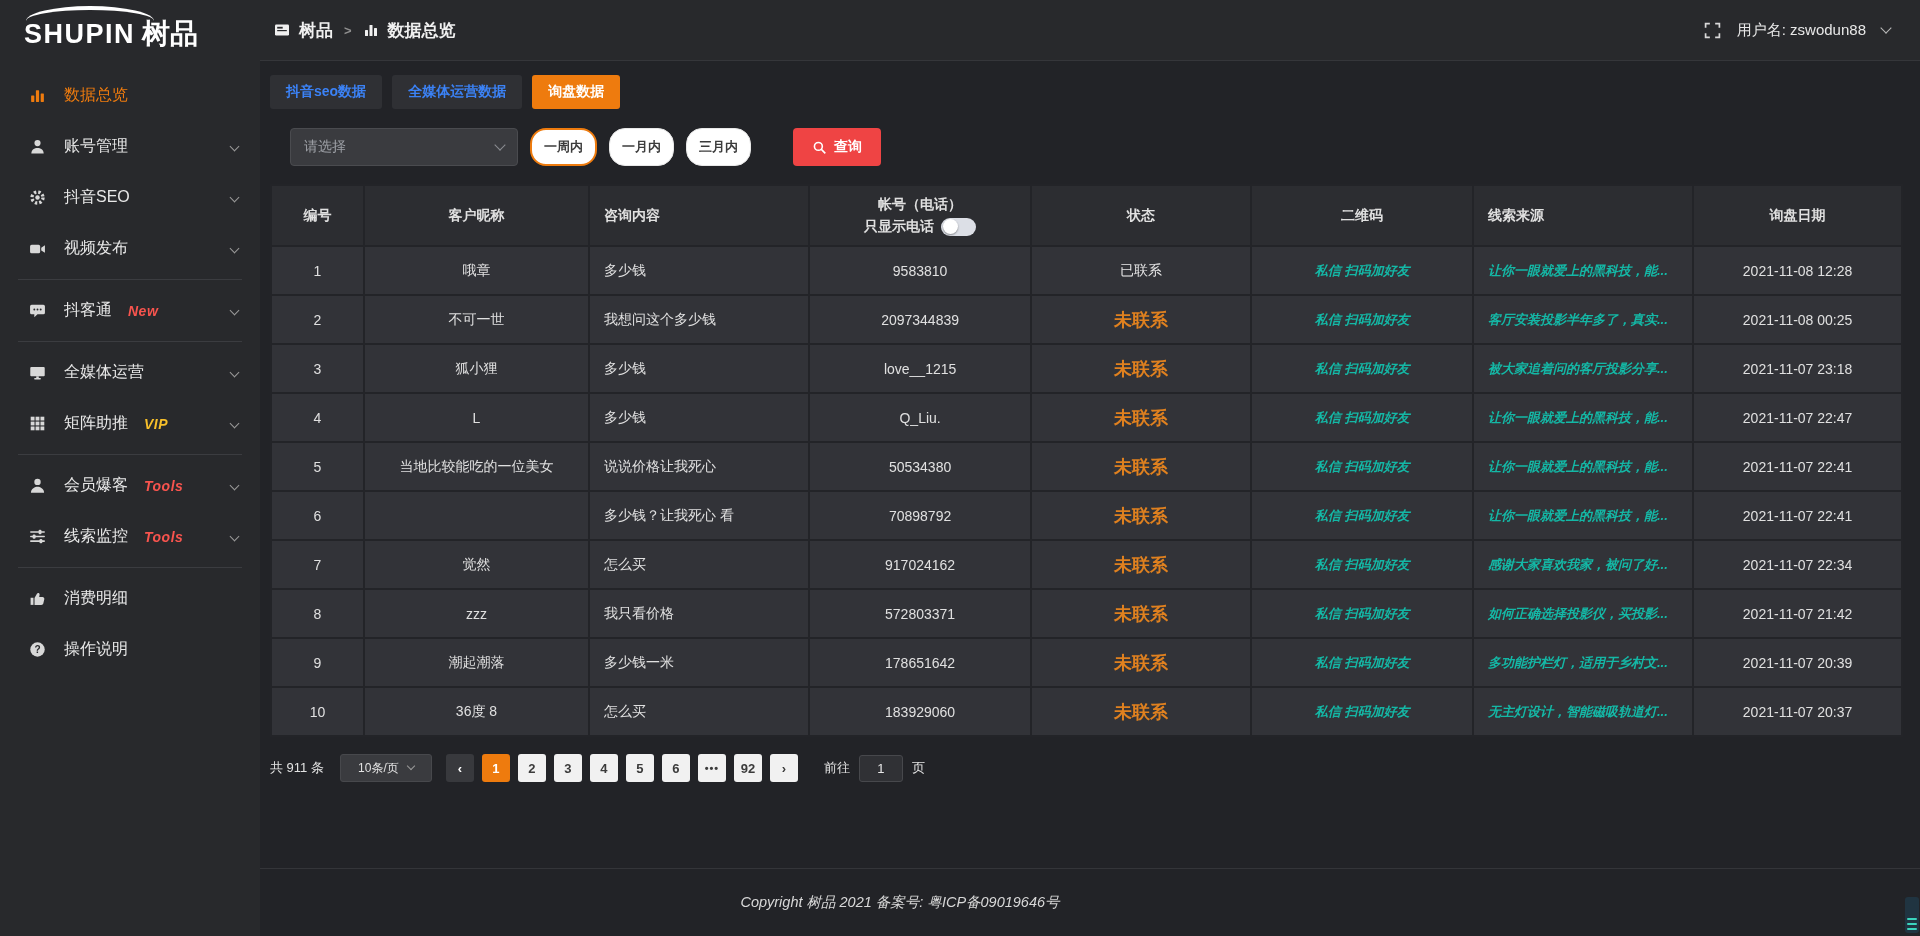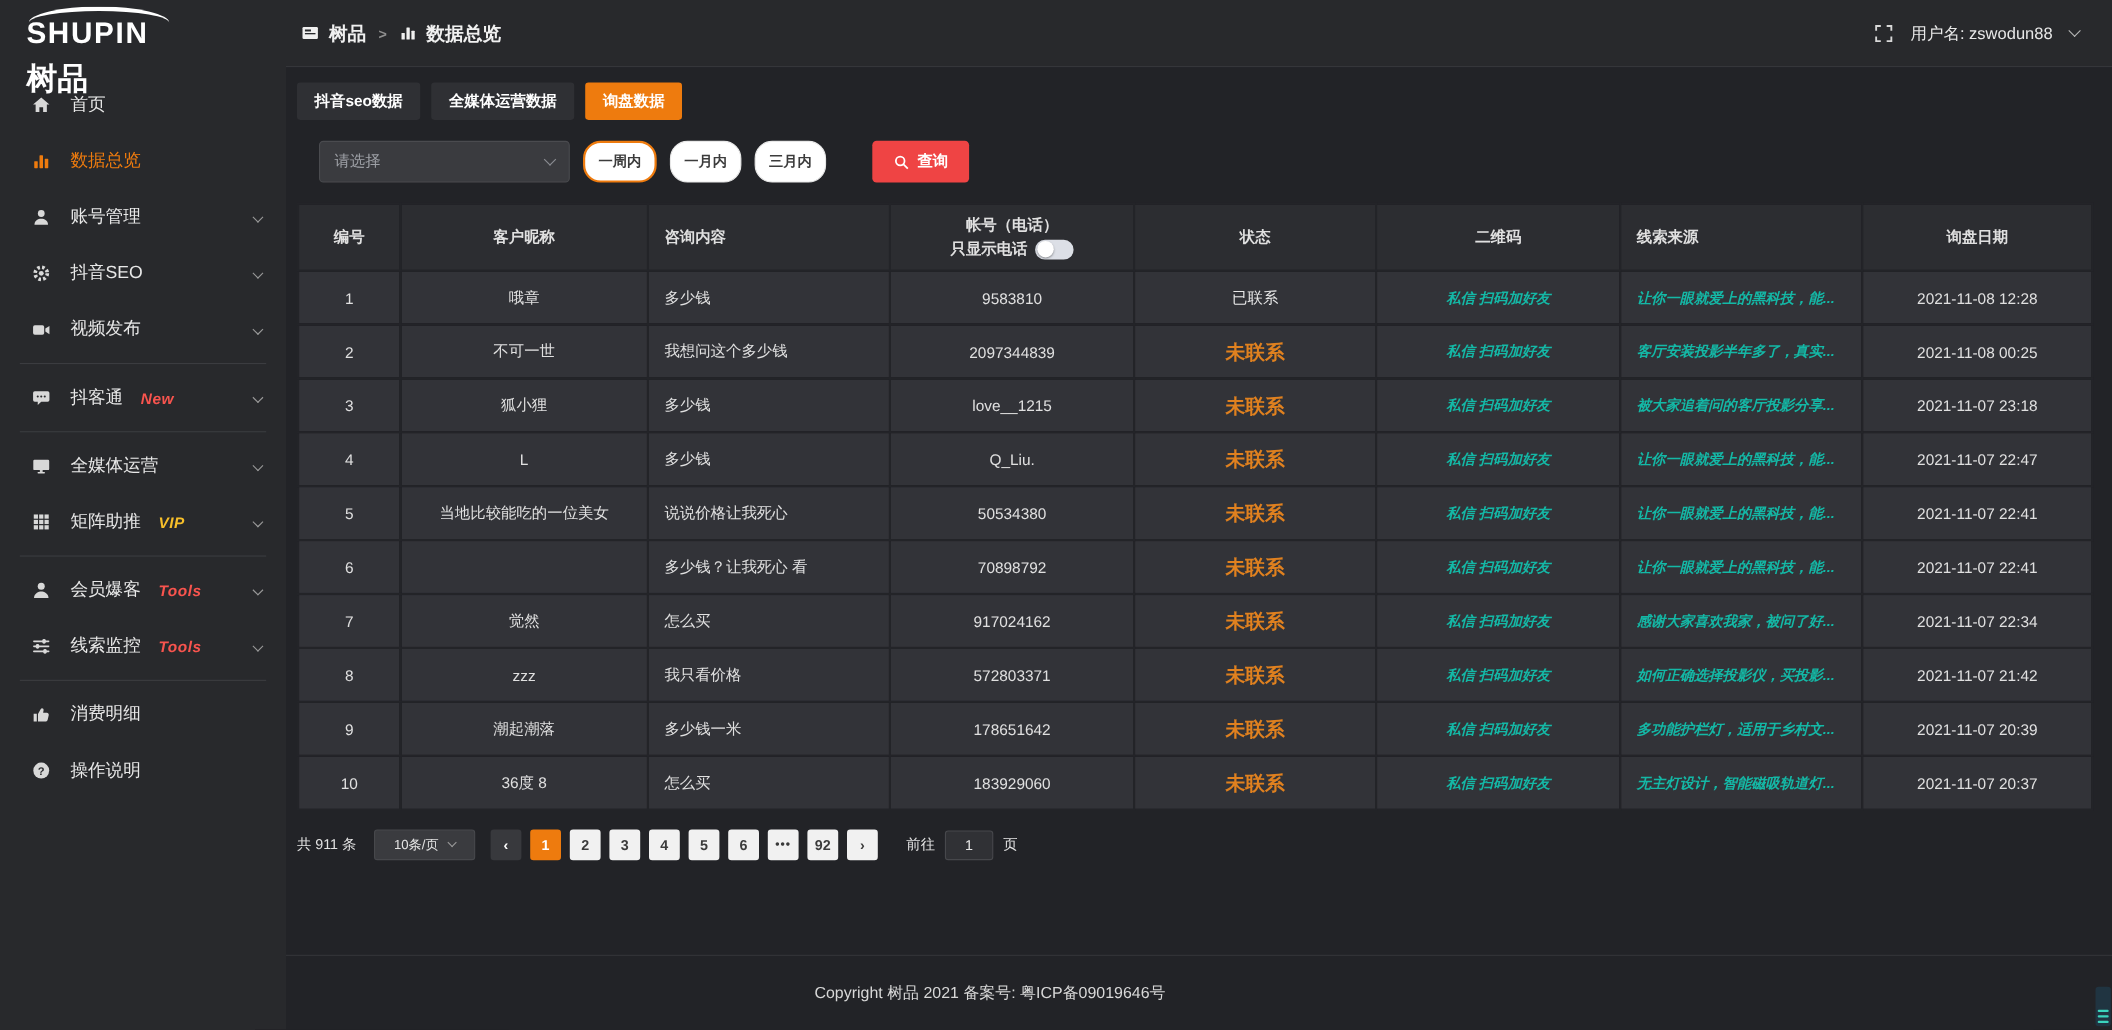--- a/index.html
+++ b/index.html
@@ -6,41 +6,41 @@
   html,body { margin:0; padding:0; }
   body {
     width:1920px; height:936px; position:relative; overflow:hidden;
     background:#222327; color:#e3e3e3;
     font-family:"Liberation Sans","DejaVu Sans",sans-serif;
   }
   
   .header { position:absolute; top:0; left:0; width:1920px; height:60px; background:#28292c; display:flex; align-items:center; z-index:5; }
   .logo { position:relative; width:260px; height:60px; flex:0 0 260px; cursor:pointer; }
   .logo-arc { position:absolute; top:6px; left:26px; width:128px; height:15px; border-top:4px solid #fff; border-radius:50% 50% 0 0 / 100% 100% 0 0; }
-  .logo-row { position:absolute; left:24px; top:15px; display:flex; align-items:baseline; gap:7px; white-space:nowrap;flex-direction:column; }
+  .logo-row { position:absolute; left:24px; top:15px; display:flex; align-items:baseline; gap:7px; white-space:nowrap; }
   .logo-en { font-size:27px; font-weight:800; letter-spacing:1.5px; color:#fff; }
   .logo-cn { font-size:28px; font-weight:800; color:#fff; }
   .breadcrumb { display:flex; align-items:center; gap:9px; font-size:17px; font-weight:bold; margin-left:14px; color:#f0f0f0; }
   .bc-sep { color:#8f8f8f; font-size:13px; font-weight:bold; padding:0 2px; }
   .icn { display:inline-flex; align-items:center; justify-content:center; }
   .header-right { margin-left:auto; display:flex; align-items:center; gap:16px; padding-right:30px; font-size:15px; color:#e8e8e8; }
   .chev-down { width:8px; height:8px; border-right:1.6px solid #b9b9b9; border-bottom:1.6px solid #b9b9b9; transform:rotate(45deg); display:inline-block; margin-top:-4px; }
   
   .sidebar { position:absolute; top:60px; left:0; width:260px; bottom:0; background:#28292c; padding-top:10px; }
   .side-item { display:flex; align-items:center; height:51px; padding:0 22px 0 28px; font-size:16px; color:#e8e8e8; cursor:pointer; }
   .side-item .icn { width:19px; margin-right:17px; color:#d8d8d8; }
   .side-item.active { color:#ee7b0e; }
   .side-item.active .icn { color:#ee7b0e; }
   .badge { font-style:italic; font-weight:bold; font-size:14px; margin-left:16px; letter-spacing:.5px; }
   .side-chev { margin-left:auto; width:7px; height:7px; border-right:1.6px solid #9a9a9a; border-bottom:1.6px solid #9a9a9a; transform:rotate(45deg); }
   .side-divider { height:1px; background:#3b3c40; margin:5px 18px; }
   
   .main { position:absolute; top:60px; left:260px; right:0; bottom:0; border-top:1px solid #35363a; padding:14px 17px 0 10px; }
   .tabs { display:flex; gap:10px; }
-  .tab { background:#2f3034; color:#ffffff; font-size:14px; font-weight:bold; padding:8px 16px; border-radius:3px; cursor:pointer; white-space:nowrap; }
+  .tab { background:#2f3034; color:#3b82f6; font-size:14px; font-weight:bold; padding:8px 16px; border-radius:3px; cursor:pointer; white-space:nowrap; }
   .tab.active { background:#ee7b0e; color:#fff; }
   .filters { display:flex; align-items:center; margin-top:19px; gap:12px;padding-left:20px; }
   .select { width:228px; height:38px; background:#3a3b3f; border:1px solid #4a4b4f; border-radius:4px; display:flex; align-items:center; padding:0 13px; color:#9da0a6; font-size:14px; cursor:pointer; }
   .select .chev-down { margin-left:auto; border-color:#8b8d92; }
   .range-btn { height:38px; min-width:65px; padding:0 12px; background:#fff; color:#3c3c3c; border:1px solid #e8e8e8; border-radius:16px; font-size:13px; font-weight:bold; display:flex; align-items:center; justify-content:center; cursor:pointer; }
   .range-btn.active { border:2px solid #ee7b0e; }
   .query-btn { height:38px; background:#ef4444; color:#fff; border:none; border-radius:4px; font-size:14px; font-weight:bold; padding:0 19px; margin-left:30px; display:flex; align-items:center; gap:7px; cursor:pointer; }
   
   .table-wrap { margin-top:18px; }
   table { width:100%; border-collapse:collapse; table-layout:fixed; }
@@ -61,21 +61,21 @@
   .psize { width:92px; height:28px; background:#3a3b3f; border:1px solid #47484c; border-radius:3px; display:flex; align-items:center; justify-content:center; gap:9px; font-size:12px; cursor:pointer; margin:0 6px 0 8px; }
   .psize .chev-down { width:6px; height:6px; border-color:#9a9a9a; }
   .pager { display:flex; align-items:center; gap:8px; }
   .pg-btn { min-width:28px; height:28px; padding:0 4px; border-radius:3px; background:#f1f1f1; color:#3b3b3b; font-weight:bold; font-size:13px; display:flex; align-items:center; justify-content:center; cursor:pointer; border:none; }
   .pg-btn.prev { background:#38393d; color:#fff; }
   .pg-btn.active { background:#ee7b0e; color:#fff; }
   .pg-btn.dots { letter-spacing:1px; font-size:11px; }
   .goto-wrap { display:flex; align-items:center; gap:9px; margin-left:18px; }
   .goto-input { width:44px; height:27px; background:#303135; border:1px solid #47484c; border-radius:3px; color:#e8e8e8; text-align:center; font-size:13px; font-family:inherit; }
   
-  .footer { position:absolute; left:0; right:0; bottom:0; height:68px; border-top:1px solid #343539; display:flex; align-items:center; justify-content:center; font-size:14.5px; color:#d8d8d8; padding-right:380px; }
+  .footer { position:absolute; left:0; right:0; bottom:0; height:68px; border-top:1px solid #343539; display:flex; align-items:center; justify-content:center; font-size:14.5px; color:#d8d8d8; padding-right:380px;font-style:italic; }
   
   .corner { position:absolute; right:1px; bottom:3px; width:14px; height:36px; background:#203441; border-radius:3px; z-index:9; display:flex; flex-direction:column; justify-content:flex-end; gap:2.5px; padding:3px 2px; cursor:pointer; }
   .corner i { display:block; height:2.5px; background:#3bd4bd; border-radius:1px; }
 </style>
 </head>
 <body>
 
 <div class="header">
   <div class="logo">
     <div class="logo-arc"></div>
@@ -109,28 +109,20 @@
           <path d="M1.5 5.5 V1.5 H5.5 M10.5 1.5 H14.5 V5.5 M14.5 10.5 V14.5 H10.5 M5.5 14.5 H1.5 V10.5" fill="none" stroke="#d8d8d8" stroke-width="1.6"></path>
         </svg>
       </span>
     <span>用户名: zswodun88</span>
     <span class="chev-down"></span>
   </div>
 </div>
 
 <div class="sidebar">
   <div id="sideMenu">
-      <div class="side-item">
-        <span class="icn">
-          <svg width="17" height="17" viewBox="0 0 16 16" fill="currentColor">
-            <path d="M8 1.5 L15 7.6 H12.8 V14 H9.6 V9.8 H6.4 V14 H3.2 V7.6 H1 Z"></path>
-          </svg>
-        </span>
-        <span class="side-label">首页</span>
-      </div>
       <div class="side-item active">
         <span class="icn">
           <svg width="17" height="17" viewBox="0 0 16 16" fill="currentColor">
             <rect x="2" y="8" width="3" height="6" rx=".5"></rect>
             <rect x="6.5" y="3" width="3" height="11" rx=".5"></rect>
             <rect x="11" y="6" width="3" height="8" rx=".5"></rect>
           </svg>
         </span>
         <span class="side-label">数据总览</span>
       </div>

